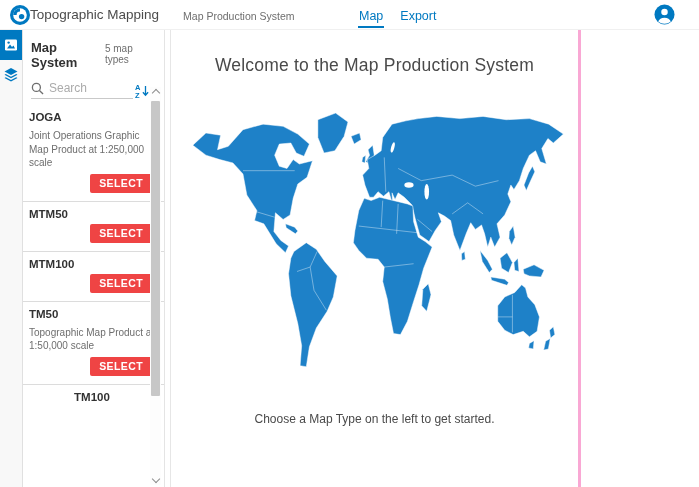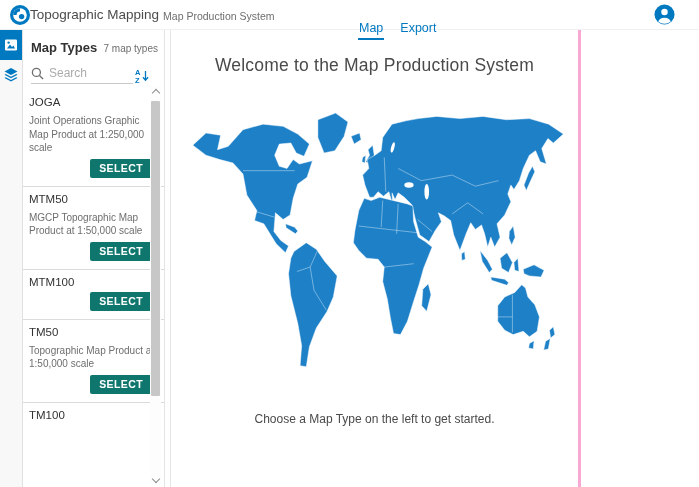--- a/index.html
+++ b/index.html
@@ -3,22 +3,22 @@
 <meta charset="utf-8">
 <style>
   html,body{margin:0;padding:0;width:699px;height:487px;background:#fff;overflow:hidden;
     font-family:"Liberation Sans", sans-serif;color:#4c4c4c;}
   .app{width:699px;height:487px;display:flex;flex-direction:column;}
 
   
   .hdr{flex:0 0 30px;height:30px;display:flex;align-items:center;padding-left:10px;position:relative;background:#fff;border-bottom:1px solid #f0f0f0;box-sizing:border-box;}
   .logo{width:20px;height:20px;flex:0 0 auto;}
   .app-title{font-size:13.5px;color:#4c4c4c;margin-left:0;white-space:nowrap;}
-  .app-subtitle{font-size:10.5px;color:#6e6e6e;margin-left:4px;padding-top:2px;white-space:nowrap;}
-  .topnav{position:absolute;left:358px;top:12px;height:100%;display:flex;align-items:center;gap:15px;}
+  .app-subtitle{font-size:10.5px;color:#6e6e6e;margin-left:24px;padding-top:2px;white-space:nowrap;}
+  .topnav{position:absolute;left:358px;top:0;height:100%;display:flex;align-items:center;gap:15px;}
   .nav-link{font-size:12.5px;color:#0079c1;text-decoration:none;cursor:pointer;padding:7px 1px 3px;border-bottom:2px solid transparent;}
   .nav-link.active{border-bottom-color:#0079c1;}
   .avatar-btn{position:absolute;right:24px;top:4px;width:21px;height:21px;padding:0;border:none;background:transparent;cursor:pointer;}
 
   
   .bodyrow{flex:1;display:flex;min-height:0;}
 
   
   .strip{flex:0 0 23px;width:23px;background:#f8f8f8;border-right:1px solid #e0e0e0;box-sizing:border-box;display:flex;flex-direction:column;align-items:center;}
   .strip-item{width:22px;height:30px;display:flex;align-items:center;justify-content:center;cursor:pointer;}
@@ -30,25 +30,25 @@
   .panel-title{font-size:13px;font-weight:bold;color:#323232;}
   .panel-count{font-size:10px;color:#6e6e6e;}
   .search-row{display:flex;align-items:center;margin:11px 14px 0 8px;}
   .search-box{display:flex;align-items:center;border-bottom:1px solid #c9c9c9;width:102px;padding-bottom:3px;}
   .search-input{border:none;outline:none;width:82px;font-size:12px;color:#0f766e;padding:0;margin-left:5px;background:transparent;font-family:inherit;}
   .search-input::placeholder{color:#ababab;}
   .sort-btn{margin-left:auto;background:none;border:none;padding:0;cursor:pointer;line-height:0;}
 
   .list{flex:1;overflow:hidden;margin-top:6px;}
   .item{padding:6px 9px 8px 6px;border-bottom:1px solid #dcdcdc;}
-  .item:last-child{border-bottom:none;}
-  .item-name{font-size:11.5px;line-height:12px;font-weight:normal;color:#323232;}
+  .item:last-child{border-bottom:none;text-align:center;}
+  .item-name{font-size:11.5px;line-height:12px;font-weight:bold;color:#323232;}
   .item-desc{font-size:10px;line-height:13.5px;color:#6e6e6e;margin-top:6px;}
   .item-actions{display:flex;justify-content:flex-end;margin-top:4px;padding-right:3px;}
-  .select-btn{background:#0f766e;color:#fff;border:none;border-radius:2px;font-size:10.5px;font-weight:bold;letter-spacing:.4px;padding:3px 9px;height:19px;cursor:pointer;font-family:inherit;}
+  .select-btn{background:#ef4444;color:#fff;border:none;border-radius:2px;font-size:10.5px;font-weight:bold;letter-spacing:.4px;padding:3px 9px;height:19px;cursor:pointer;font-family:inherit;}
 
   
   .sb{position:absolute;top:57px;bottom:2px;right:3px;width:11px;background:#fdfdfd;}
   .sb-thumb{position:absolute;top:14px;left:1px;width:9px;height:295px;background:#c7c7c7;border-radius:1px;cursor:pointer;}
   .chev{position:absolute;left:2.5px;width:5px;height:5px;border-left:1.5px solid #8c8c8c;border-top:1.5px solid #8c8c8c;cursor:pointer;}
   .chev.up{top:3px;transform:rotate(45deg);}
   .chev.down{bottom:3px;transform:rotate(225deg);}
 
   .gutter{flex:0 0 5px;background:#fff;}
 
@@ -104,22 +104,22 @@
         <svg viewBox="0 0 16 16" width="16" height="16">
           <path d="M8,1 L14.5,4.5 L8,8 L1.5,4.5 Z" fill="#0079c1"></path>
           <path d="M2.8,7 L8,9.8 L13.2,7 L14.5,7.7 L8,11.2 L1.5,7.7 Z" fill="#0079c1"></path>
           <path d="M2.8,10.2 L8,13 L13.2,10.2 L14.5,10.9 L8,14.4 L1.5,10.9 Z" fill="#0079c1"></path>
         </svg>
       </div>
     </div>
 
     <aside class="sidebar">
       <div class="panel-head">
-        <span class="panel-title">Map Types</span>
-        <span class="panel-count">7 map types</span>
+        <span class="panel-title">Map System</span>
+        <span class="panel-count">5 map types</span>
       </div>
 
       <div class="search-row">
         <div class="search-box">
           <svg viewBox="0 0 14 14" width="13" height="13">
             <circle cx="5.8" cy="5.8" r="4.3" fill="none" stroke="#6e6e6e" stroke-width="1.4"></circle>
             <line x1="9.1" y1="9.1" x2="13" y2="13" stroke="#6e6e6e" stroke-width="1.4"></line>
           </svg>
           <input class="search-input" type="text" placeholder="Search" style="">
         </div>
@@ -135,21 +135,20 @@
       <div class="list">
         <div class="item">
           <div class="item-name">JOGA</div>
           <div class="item-desc">Joint Operations Graphic Map Product at 1:250,000 scale</div>
           <div class="item-actions">
               <button class="select-btn">SELECT</button>
             </div>
         </div>
         <div class="item">
           <div class="item-name">MTM50</div>
-          <div class="item-desc">MGCP Topographic Map Product at 1:50,000 scale</div>
           <div class="item-actions">
               <button class="select-btn">SELECT</button>
             </div>
         </div>
         <div class="item">
           <div class="item-name">MTM100</div>
           <div class="item-actions">
               <button class="select-btn">SELECT</button>
             </div>
         </div>

